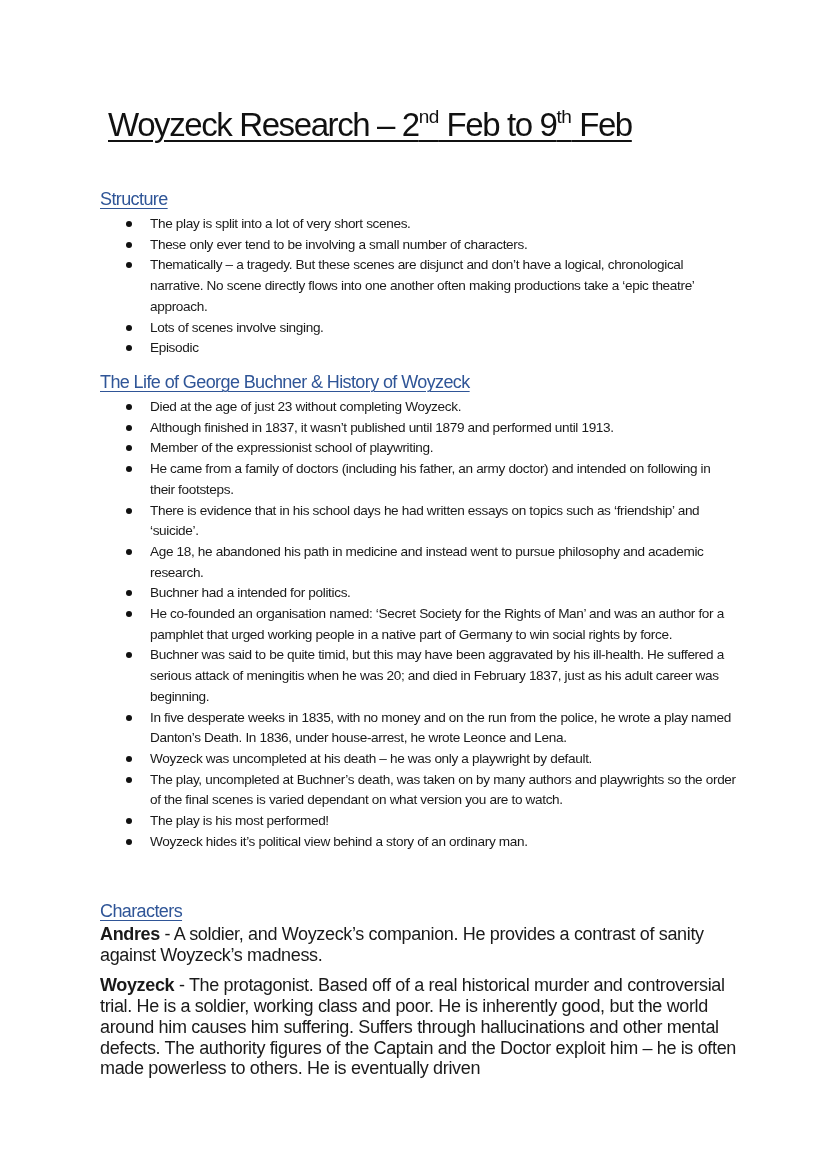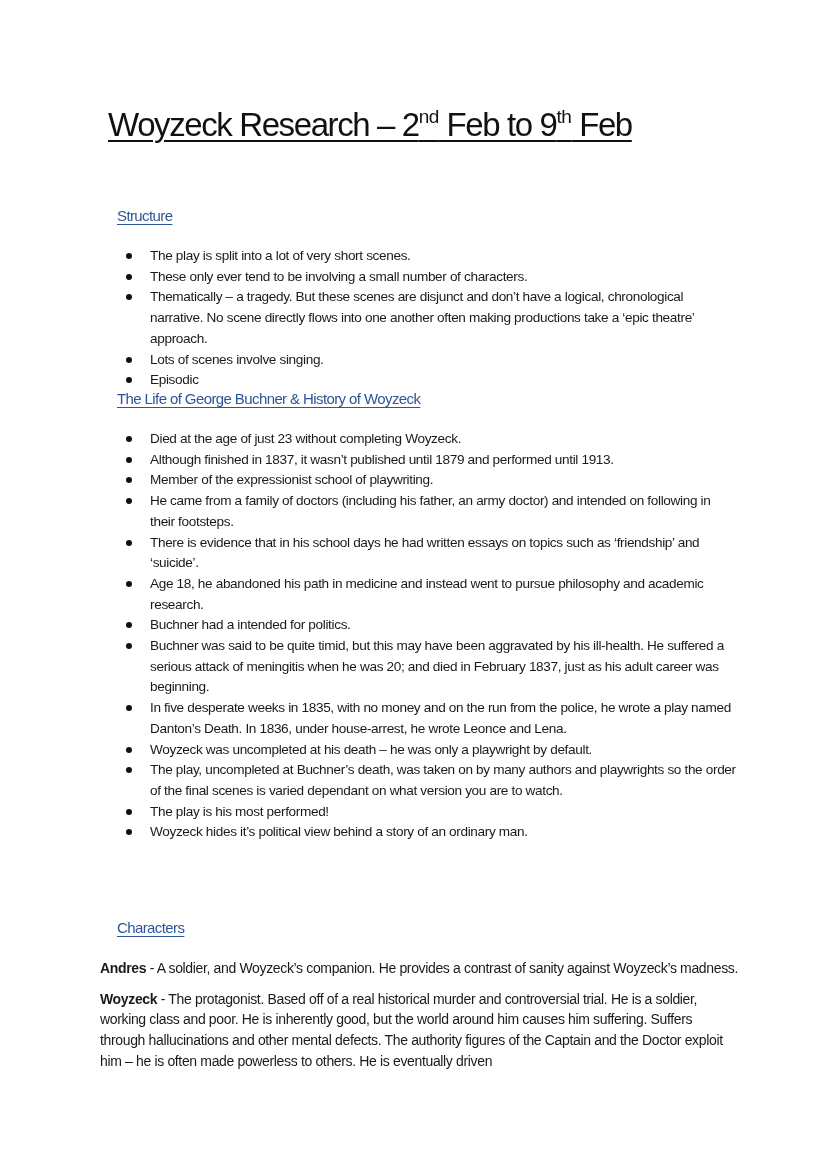--- a/index.html
+++ b/index.html
@@ -37,23 +37,23 @@
       text-decoration-thickness: 2px;
       text-underline-offset: 4px;
     }
     .title sup {
       font-size: 19px;
       vertical-align: 13px;
       line-height: 0;
       letter-spacing: -0.5px;
     }
     .heading {
-      margin: 17px;
+      margin: 0;
       font-weight: normal;
-      font-size: 15px;
+      font-size: 18px;
       line-height: 26px;
       letter-spacing: -0.6px;
       color: #2f5597;
       text-decoration: underline;
       text-decoration-thickness: 1px;
       text-underline-offset: 3px;
       white-space: nowrap;
     }
     .section {
       position: absolute;
@@ -77,21 +77,21 @@
       position: absolute;
       left: 26px;
       top: 7px;
       width: 6px;
       height: 6px;
       border-radius: 50%;
       background: #111;
     }
     .para {
       margin: 0 0 10px 0;
-      font-size: 14px;
+      font-size: 18px;
       line-height: 20.7px;
       letter-spacing: -0.35px;
       color: #1a1a1a;
     }
     .para b {
       font-weight: bold;
     }
   </style>
 </head>
 <body>
@@ -114,20 +114,21 @@
   <div class="section" style="top:369px;">
     <h2 class="heading">The Life of George Buchner &amp; History of Woyzeck</h2>
     <ul class="bullets">
       <li><span class="bullet"></span><span>Died at the age of just 23 without completing Woyzeck.</span></li>
       <li><span class="bullet"></span><span>Although finished in 1837, it wasn’t published until 1879 and performed until 1913.</span></li>
       <li><span class="bullet"></span><span>Member of the expressionist school of playwriting.</span></li>
       <li><span class="bullet"></span><span>He came from a family of doctors (including his father, an army doctor) and intended on following in their footsteps.</span></li>
       <li><span class="bullet"></span><span>There is evidence that in his school days he had written essays on topics such as ‘friendship’ and ‘suicide’.</span></li>
       <li><span class="bullet"></span><span>Age 18, he abandoned his path in medicine and instead went to pursue philosophy and academic research.</span></li>
       <li><span class="bullet"></span><span>Buchner had a intended for politics.</span></li>
+      <li><span class="bullet"></span><span>He co-founded an organisation named: ‘Secret Society for the Rights of Man’ and was an author for a pamphlet that urged working people in a native part of Germany to win social rights by force.</span></li>
       <li><span class="bullet"></span><span>Buchner was said to be quite timid, but this may have been aggravated by his ill-health. He suffered a serious attack of meningitis when he was 20; and died in February 1837, just as his adult career was beginning.</span></li>
       <li><span class="bullet"></span><span>In five desperate weeks in 1835, with no money and on the run from the police, he wrote a play named Danton’s Death. In 1836, under house-arrest, he wrote Leonce and Lena.</span></li>
       <li><span class="bullet"></span><span>Woyzeck was uncompleted at his death – he was only a playwright by default.</span></li>
       <li><span class="bullet"></span><span>The play, uncompleted at Buchner’s death, was taken on by many authors and playwrights so the order of the final scenes is varied dependant on what version you are to watch.</span></li>
       <li><span class="bullet"></span><span>The play is his most performed!</span></li>
       <li><span class="bullet"></span><span>Woyzeck hides it’s political view behind a story of an ordinary man.</span></li>
     </ul>
   </div>
 
   <div class="section" style="top:898px;">

